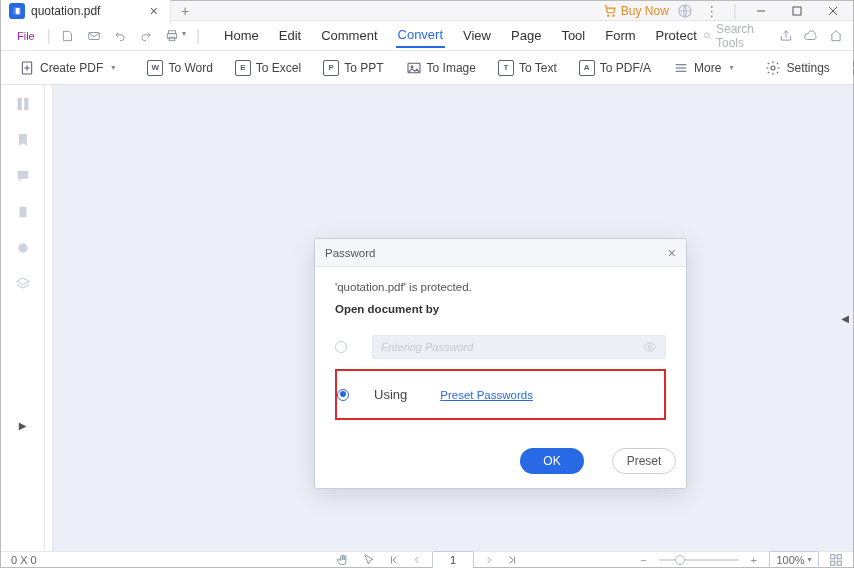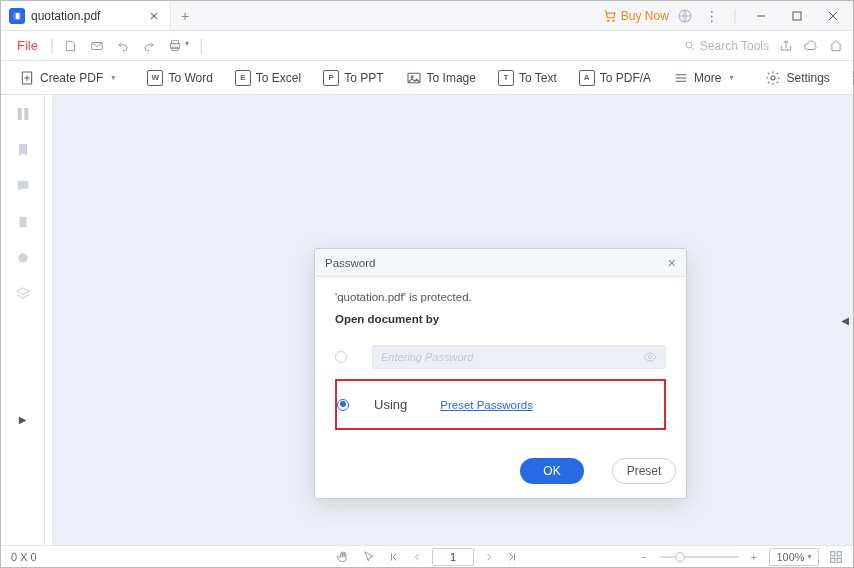--- a/index.html
+++ b/index.html
@@ -1,34 +1,34 @@
 <!DOCTYPE html>
 <html><head>
 <meta charset="utf-8">
 <style>
 * { box-sizing: border-box; margin: 0; padding: 0; font-family: -apple-system, BlinkMacSystemFont, "Segoe UI", Arial, sans-serif; }
 body { width: 854px; height: 568px; background: #fff; overflow: hidden; position: relative; }
 
 .app { width: 100%; height: 100%; display: flex; flex-direction: column; border: 1px solid #bbb; }
 
-.titlebar { display: flex; align-items: center; height: 30px; background: #f6f6f8; border-bottom: 1px solid #e6e6e8; }
+.titlebar { display: flex; align-items: center; height: 20px; background: #f6f6f8; border-bottom: 1px solid #e6e6e8; }
 .tab { display: flex; align-items: center; height: 28px; padding: 0 8px; background: #fff; border-right: 1px solid #e6e6e8; gap: 6px; min-width: 170px; }
 .app-icon { width: 16px; height: 16px; background: #2869e6; border-radius: 3px; display:flex;align-items:center;justify-content:center;}
 .app-icon svg { width: 10px; height: 10px; }
 .tab-title { font-size: 12px; color: #333; flex: 1; }
 .tab-close { color:#666; font-size:14px; cursor: pointer; padding: 0 4px; }
 .tab-add { color:#888; padding:0 10px; font-size:14px; cursor:pointer; }
 .titlebar-right { margin-left: auto; display: flex; align-items: center; gap: 8px; padding-right: 6px; }
 .buy-now { color:#e68a1f; font-size:12px; display:flex; align-items:center; gap:4px; cursor:pointer; }
 .globe-icon { color:#b2b9c8; }
 .win-dots { color:#888; font-size:14px; padding:0 4px; }
 .win-btn { width:28px; height:28px; display:flex; align-items:center; justify-content:center; color:#555; cursor:pointer; font-size:12px; }
 
 .menubar { display:flex; align-items:center; height:30px; border-bottom:1px solid #e6e6e8; padding:0 10px; gap:4px; }
-.file-menu { font-size:13px; color:#ef4444; padding:0 6px; cursor:pointer; }
+.file-menu { font-size:11px; color:#a21caf; padding:0 6px; cursor:pointer; }
 .qa-sep { color:#ddd; margin:0 2px; }
 .qa-icon { color:#8a93a8; padding:0 4px; cursor:pointer; display:flex; }
 .menu-items { display:flex; align-items:center; gap:16px; margin-left:16px;}
 .menu-item { font-size:13px; color:#333; cursor:pointer; padding: 4px 2px; }
 .menu-item.active { color:#2869e6; border-bottom: 2px solid #2869e6; }
 .menu-right { margin-left:auto; display:flex; align-items:center; gap:10px; }
 .search-tools { color:#b3b6bd; font-size:12px; display:flex; align-items:center; gap:4px; }
 .menu-right-icon { color:#8a93a8; cursor:pointer; }
 
 .toolbar { display:flex; align-items:center; height:34px; border-bottom:1px solid #e3e3e6; background:#fff; padding:0 10px; gap:6px; font-size:12px; color:#444; }
@@ -40,21 +40,21 @@
 
 .workspace { flex:1; display:flex; position:relative; background:#eceff8; }
 .left-sidebar { width:44px; background:#fff; border-right:1px solid #e6e6e8; display:flex; flex-direction:column; align-items:center; padding-top:10px; gap:18px; }
 .ls-icon { color:#cfd3dd; cursor:pointer; width:18px; height:18px; display:flex; align-items:center; justify-content:center;}
 .ls-icon.active { color:#c9cdd8;}
 .ls-expand { margin-top:auto; margin-bottom:120px; color:#555; cursor:pointer; font-size:10px; }
 .doc-gutter { width:8px; background:#fff; border-right:1px solid #e6e6e8;}
 .doc-area { flex:1; position:relative; }
 .right-collapse { position:absolute; right:4px; top:50%; transform:translateY(-50%); color:#555; font-size:10px; cursor:pointer; }
 
-.statusbar { height:22px; border-top:1px solid #e6e6e8; background:#fff; display:flex; align-items:center; font-size:11px; color:#666; padding:0 10px; }
+.statusbar { height:16px; border-top:1px solid #e6e6e8; background:#fff; display:flex; align-items:center; font-size:11px; color:#666; padding:0 10px; }
 .st-left { }
 .st-center { position:absolute; left:50%; transform:translateX(-50%); display:flex; align-items:center; gap:8px; }
 .st-ico { color:#8a93a8; cursor:pointer; display:flex; padding:0 2px;}
 .page-input { width:42px; height:18px; border:1px solid #c8ccd6; border-radius:2px; text-align:center; font-size:11px; color:#444; }
 .st-right { margin-left:auto; display:flex; align-items:center; gap:10px; }
 .zoom-slider { width:80px; height:2px; background:#d8dbe3; position:relative; border-radius:2px;}
 .zoom-thumb { width:10px; height:10px; background:#fff; border:1px solid #b8bcc8; border-radius:50%; position:absolute; top:-4px; left:16px; }
 .zoom-box { width:50px; height:18px; border:1px solid #c8ccd6; border-radius:2px; display:flex; align-items:center; justify-content:center; font-size:11px; gap:3px;}
 .zoom-box .zc { font-size:8px; color:#888;}
 .fit-icon { color:#8a93a8; cursor:pointer; }
@@ -163,20 +163,31 @@
       </span>
     <span class="qa-icon">
         <svg width="14" height="14" viewBox="0 0 24 24" fill="none" stroke="currentColor" stroke-width="1.6">
           <rect x="6" y="3" width="12" height="5"></rect>
           <rect x="4" y="8" width="16" height="8"></rect>
           <rect x="7" y="14" width="10" height="6"></rect>
         </svg>
         <span class="tb-chev">▾</span>
       </span>
     <span class="qa-sep">|</span>
+    <div class="menu-items">
+      <span class="menu-item">Home</span>
+      <span class="menu-item">Edit</span>
+      <span class="menu-item">Comment</span>
+      <span class="menu-item active">Convert</span>
+      <span class="menu-item">View</span>
+      <span class="menu-item">Page</span>
+      <span class="menu-item">Tool</span>
+      <span class="menu-item">Form</span>
+      <span class="menu-item">Protect</span>
+    </div>
     <div class="menu-right">
       <span class="search-tools">
         <svg width="12" height="12" viewBox="0 0 24 24" fill="none" stroke="#b3b6bd" stroke-width="2">
             <circle cx="10" cy="10" r="6"></circle>
             <path d="M20 20l-5-5"></path>
           </svg>
         <span>Search Tools</span>
       </span>
       <span class="menu-right-icon">
           <svg width="14" height="14" viewBox="0 0 24 24" fill="none" stroke="currentColor" stroke-width="1.6">

